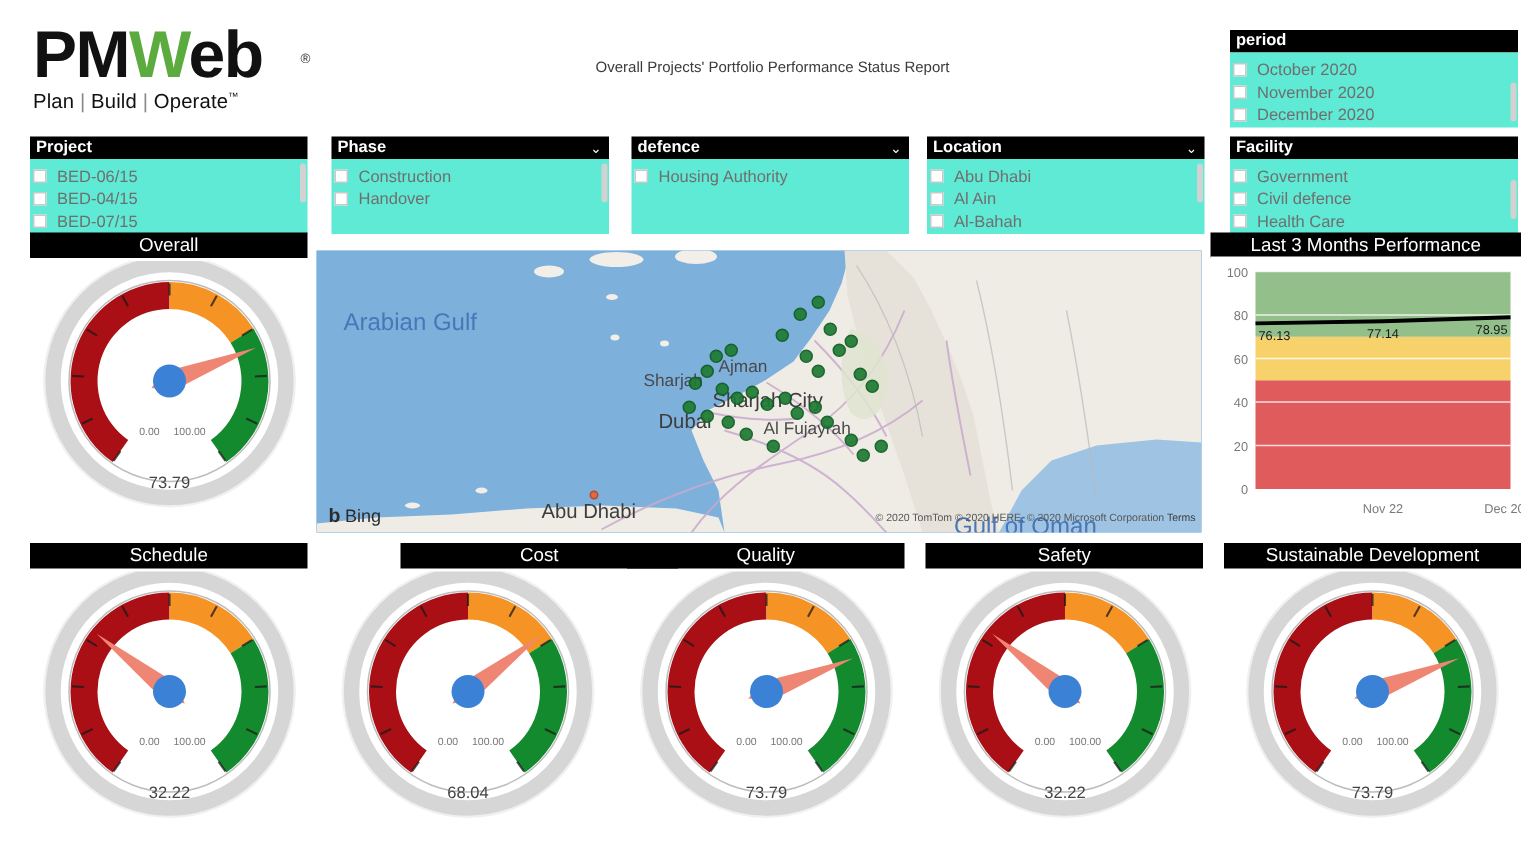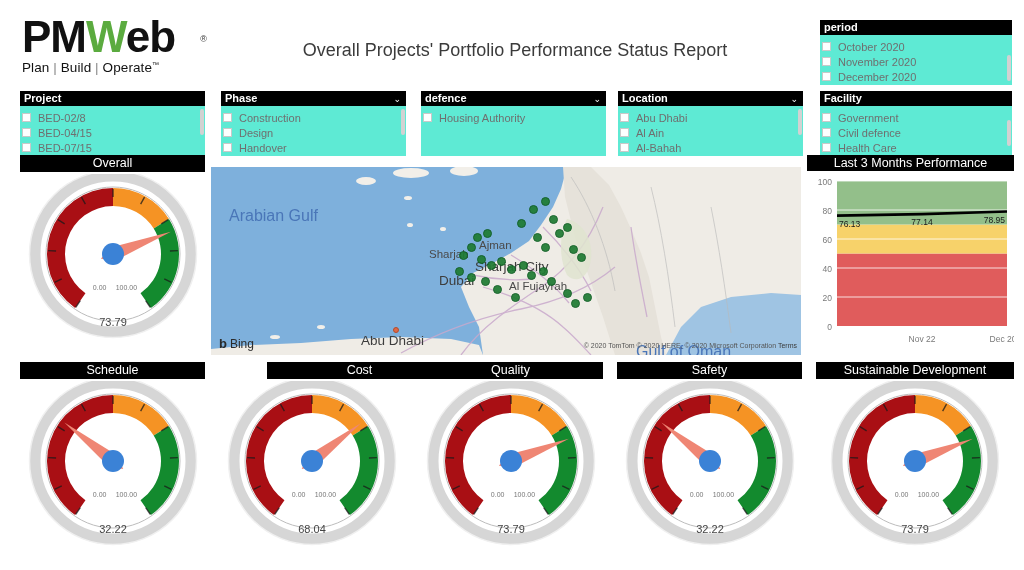--- a/index.html
+++ b/index.html
@@ -20,21 +20,21 @@
                color:#111; position:relative; font-family:"Liberation Sans", sans-serif; }
   .logo-word .grn { color:#5bab3f; }
   .logo-reg { position:absolute; right:6px; top:2px; font-size:9px; color:#333; font-weight:normal; }
   .logo-tag { font-size:13.5px; color:#111; margin-top:2px; letter-spacing:0.1px; }
   .logo-tag .bar { color:#888; font-weight:normal; }
   .logo-tm { font-size:7px; vertical-align:super; }
 
   
   .report-title {
     position:absolute; left:300px; top:40px; width:430px;
-    text-align:center; font-size:18px; color:#3b3b3b; white-space:nowrap;
+    text-align:center; font-size:10px; color:#3b3b3b; white-space:nowrap;
   }
 
   
   .slicer { position:absolute; }
   .slicer-head {
     background:#000; color:#fff; font-size:11px; font-weight:bold;
     padding:1px 4px; height:15px; line-height:13px; position:relative;
     overflow:hidden;
   }
   .slicer-head .chev {
@@ -108,21 +108,21 @@
   <div class="report-title">Overall Projects' Portfolio Performance Status Report</div>
 
   <div class="slicer" style="left:20px; top:91px; width:185px;">
     <div class="slicer-head">
       <span>Project</span>
       <span class="chev"></span>
     </div>
     <div class="slicer-body" style="height:50px;">
       <div class="slicer-item">
           <span class="cbx"></span>
-          <span>BED-02/8</span>
+          <span>BED-06/15</span>
         </div>
       <div class="slicer-item">
           <span class="cbx"></span>
           <span>BED-04/15</span>
         </div>
       <div class="slicer-item">
           <span class="cbx"></span>
           <span>BED-07/15</span>
         </div>
       <div class="sbar"></div>
@@ -131,24 +131,20 @@
 
   <div class="slicer" style="left:221px; top:91px; width:185px;">
     <div class="slicer-head">
       <span>Phase</span>
       <span class="chev">⌄</span>
     </div>
     <div class="slicer-body" style="height:50px;">
       <div class="slicer-item">
           <span class="cbx"></span>
           <span>Construction</span>
-        </div>
-      <div class="slicer-item">
-          <span class="cbx"></span>
-          <span>Design</span>
         </div>
       <div class="slicer-item">
           <span class="cbx"></span>
           <span>Handover</span>
         </div>
       <div class="sbar"></div>
     </div>
   </div>
 
   <div class="slicer" style="left:421px; top:91px; width:185px;">

